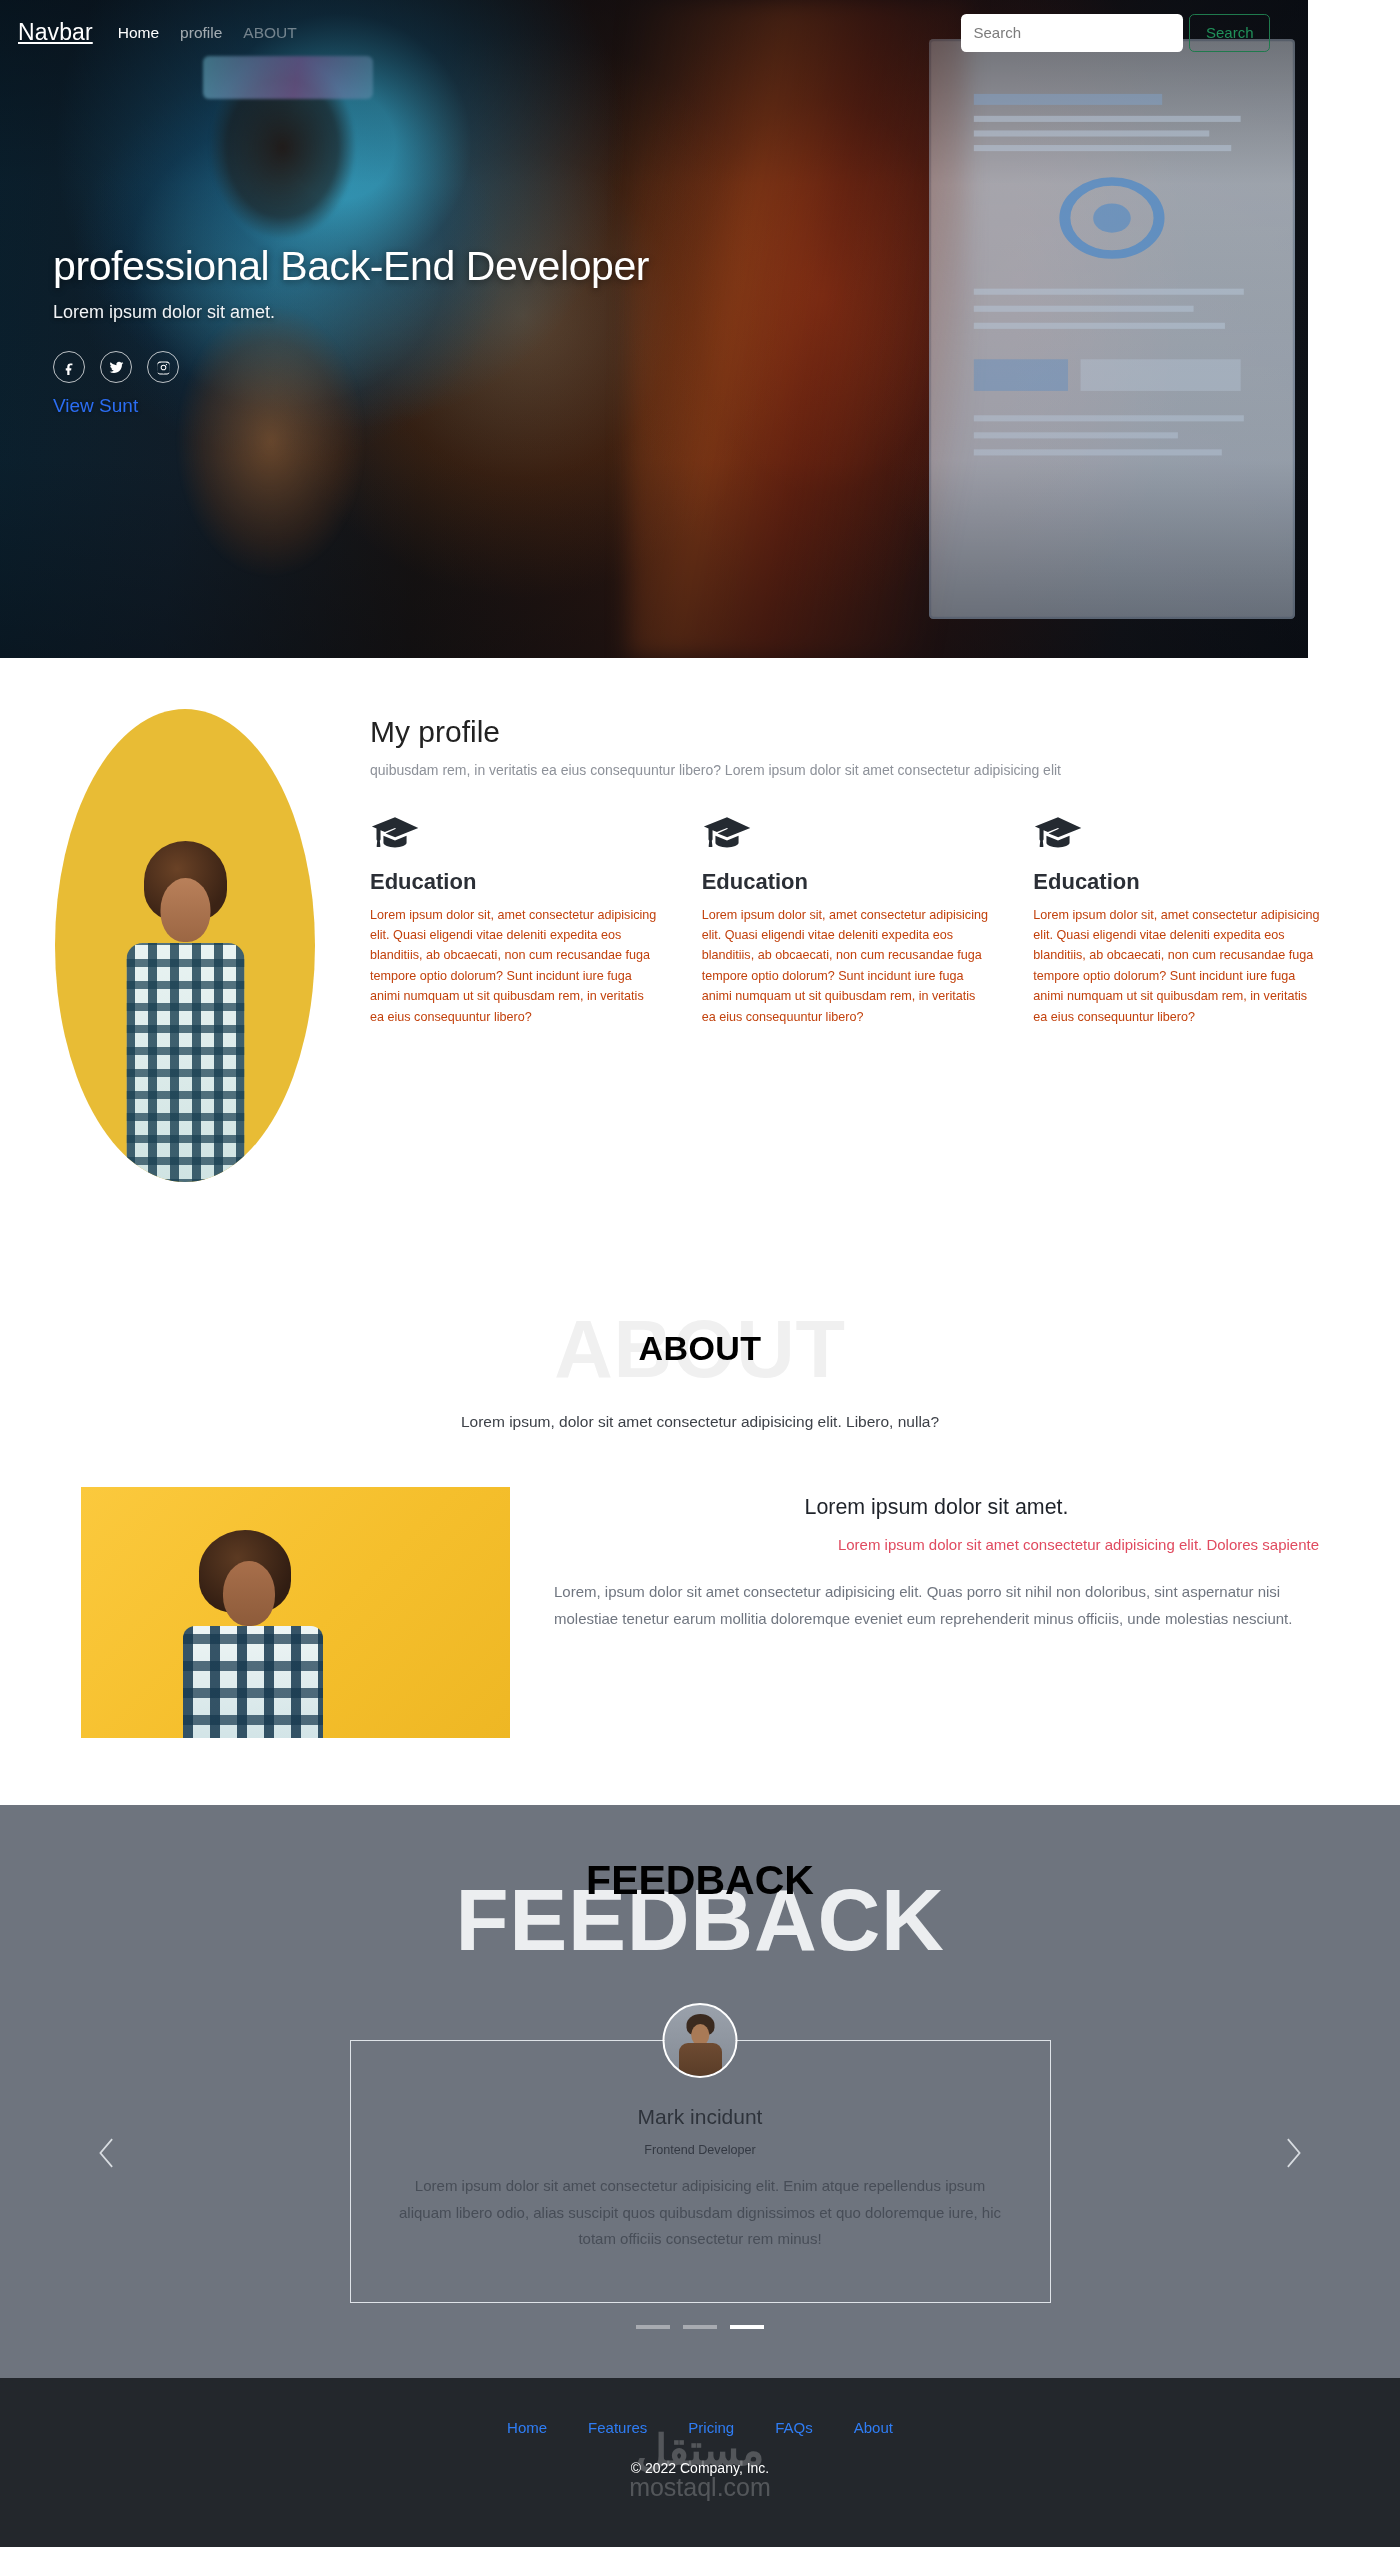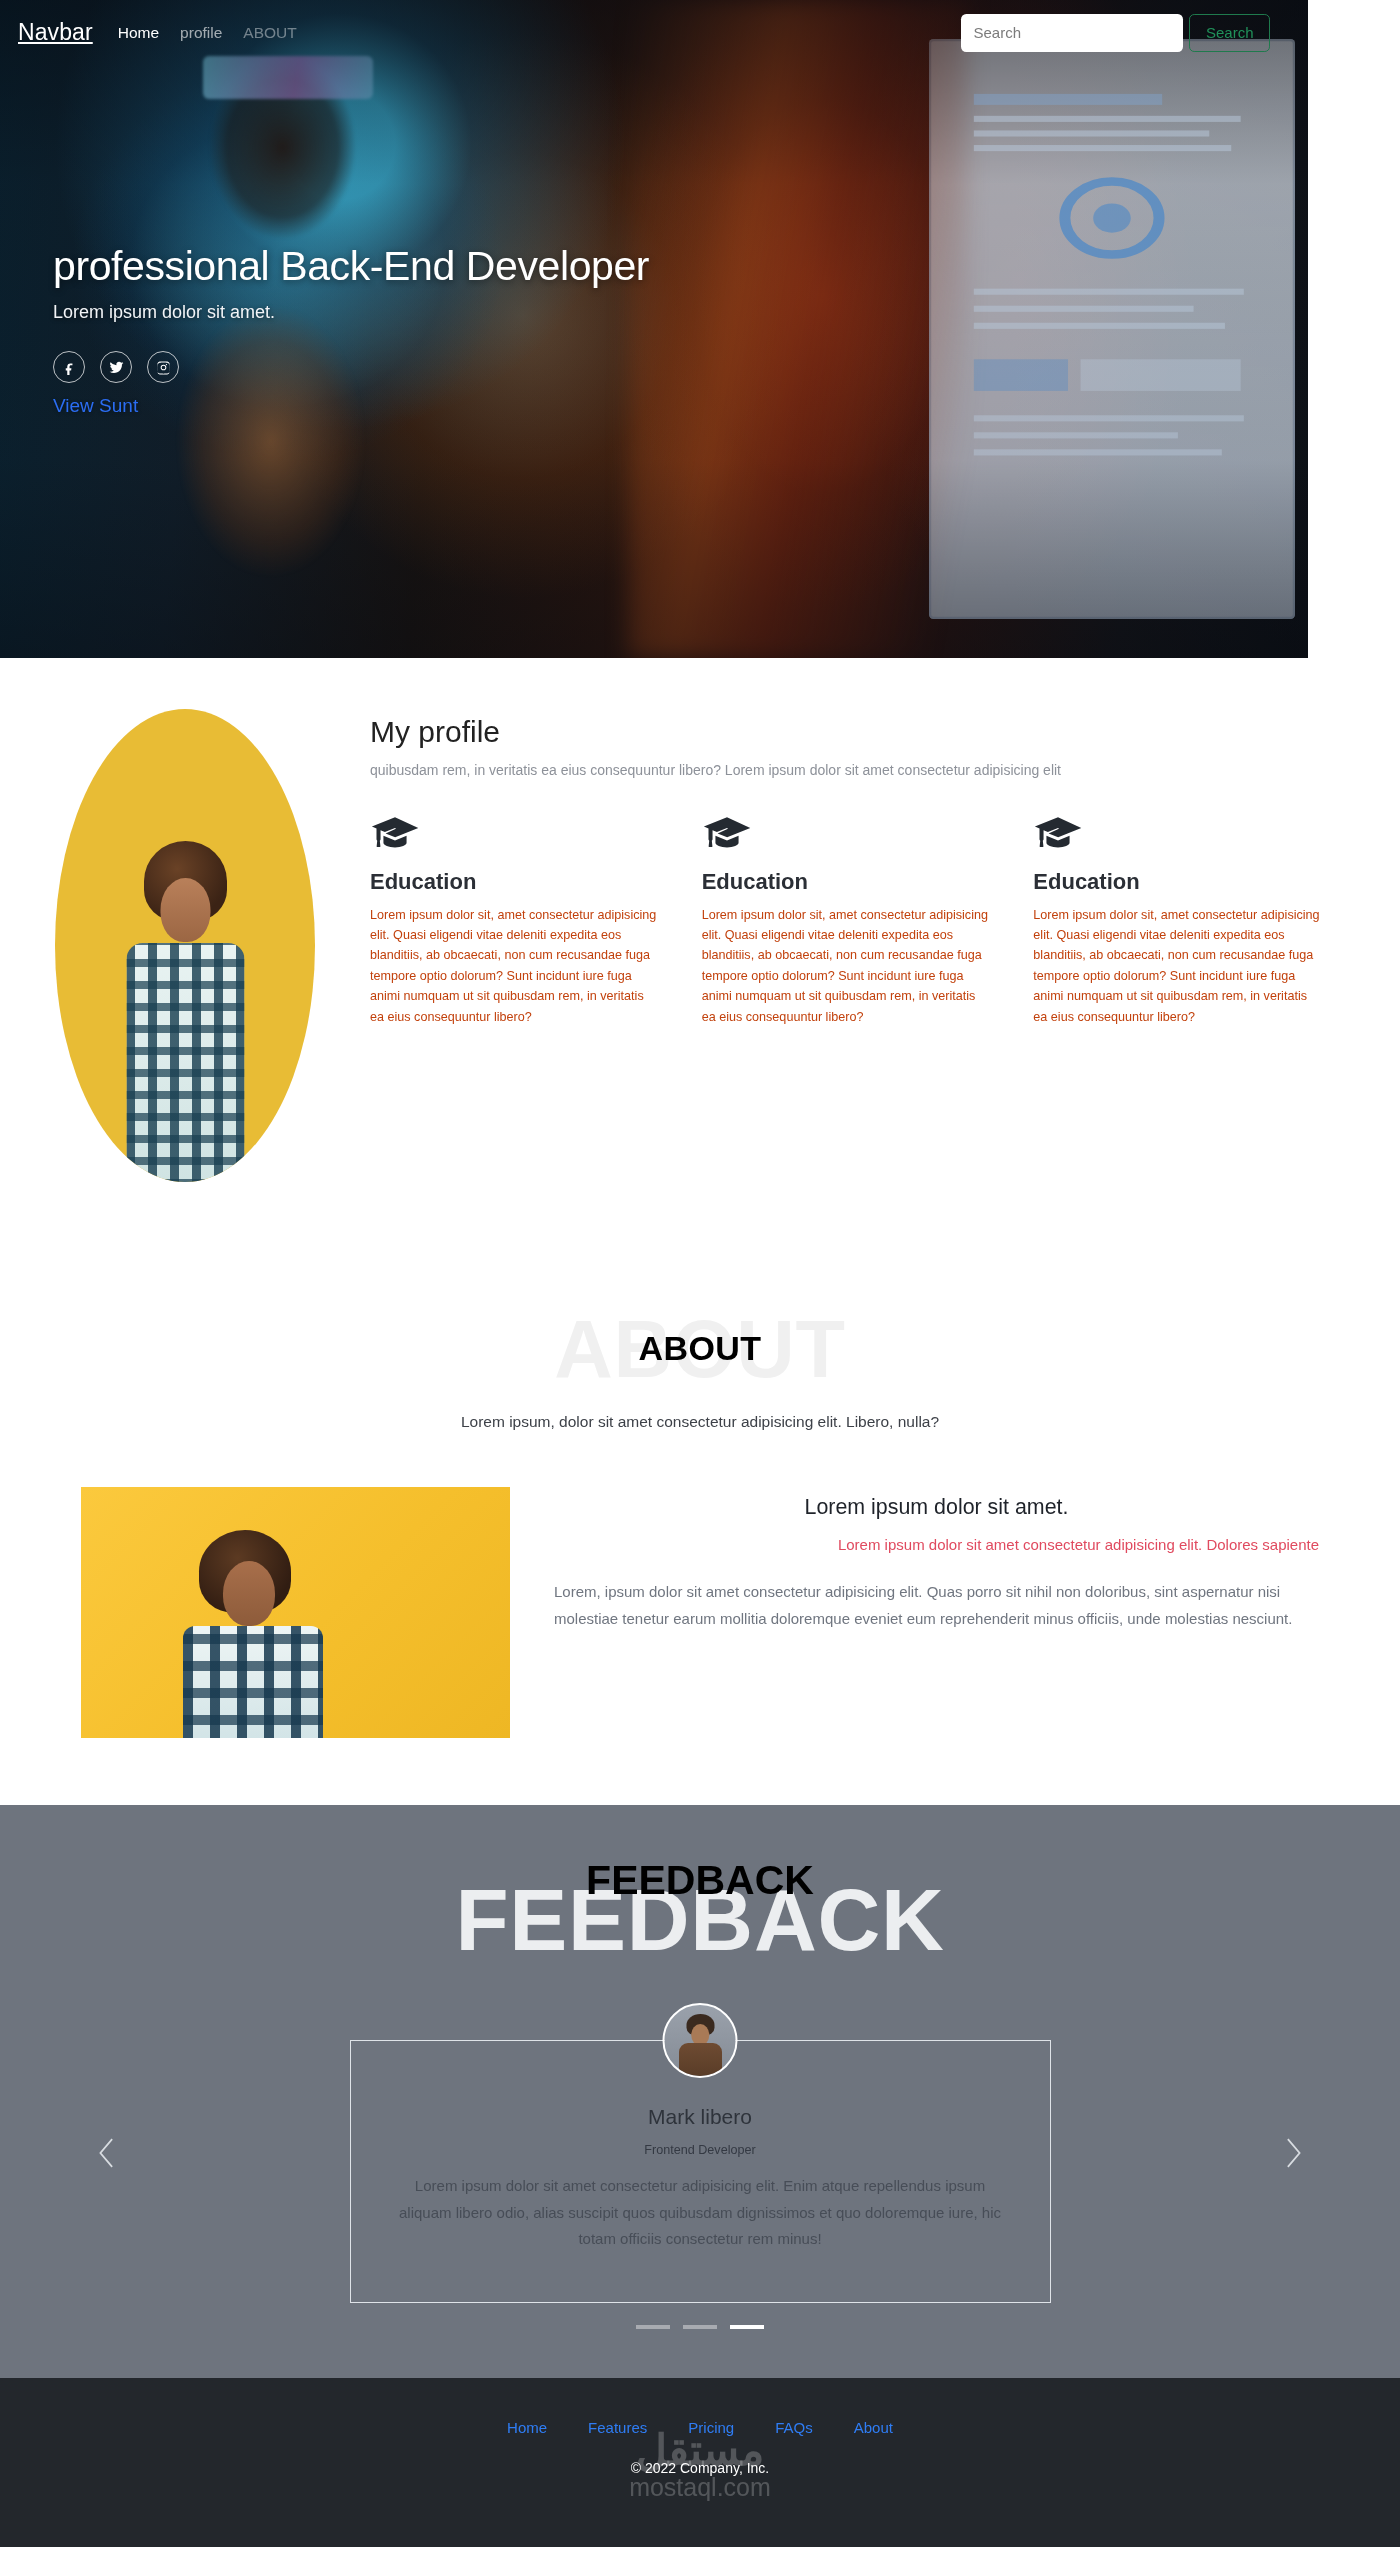--- a/index.html
+++ b/index.html
@@ -493,21 +493,21 @@
             <polyline points="22,4 6,23 22,42"></polyline>
           </svg>
       </button>
 
       <div class="testimonial">
         <div class="t-avatar">
           <div class="ta-hair"></div>
           <div class="ta-face"></div>
           <div class="ta-body"></div>
         </div>
-        <h3 class="t-name">Mark libero</h3>
+        <h3 class="t-name">Mark incidunt</h3>
         <p class="t-role">Frontend Developer</p>
         <p class="t-quote">Lorem ipsum dolor sit amet consectetur adipisicing elit. Enim atque repellendus ipsum aliquam libero odio, alias suscipit quos quibusdam dignissimos et quo doloremque iure, hic totam officiis consectetur rem minus!</p>
       </div>
 
       <button class="car-arrow next">
         <svg viewBox="0 0 30 46">
             <polyline points="8,4 24,23 8,42"></polyline>
           </svg>
       </button>
     </div>

